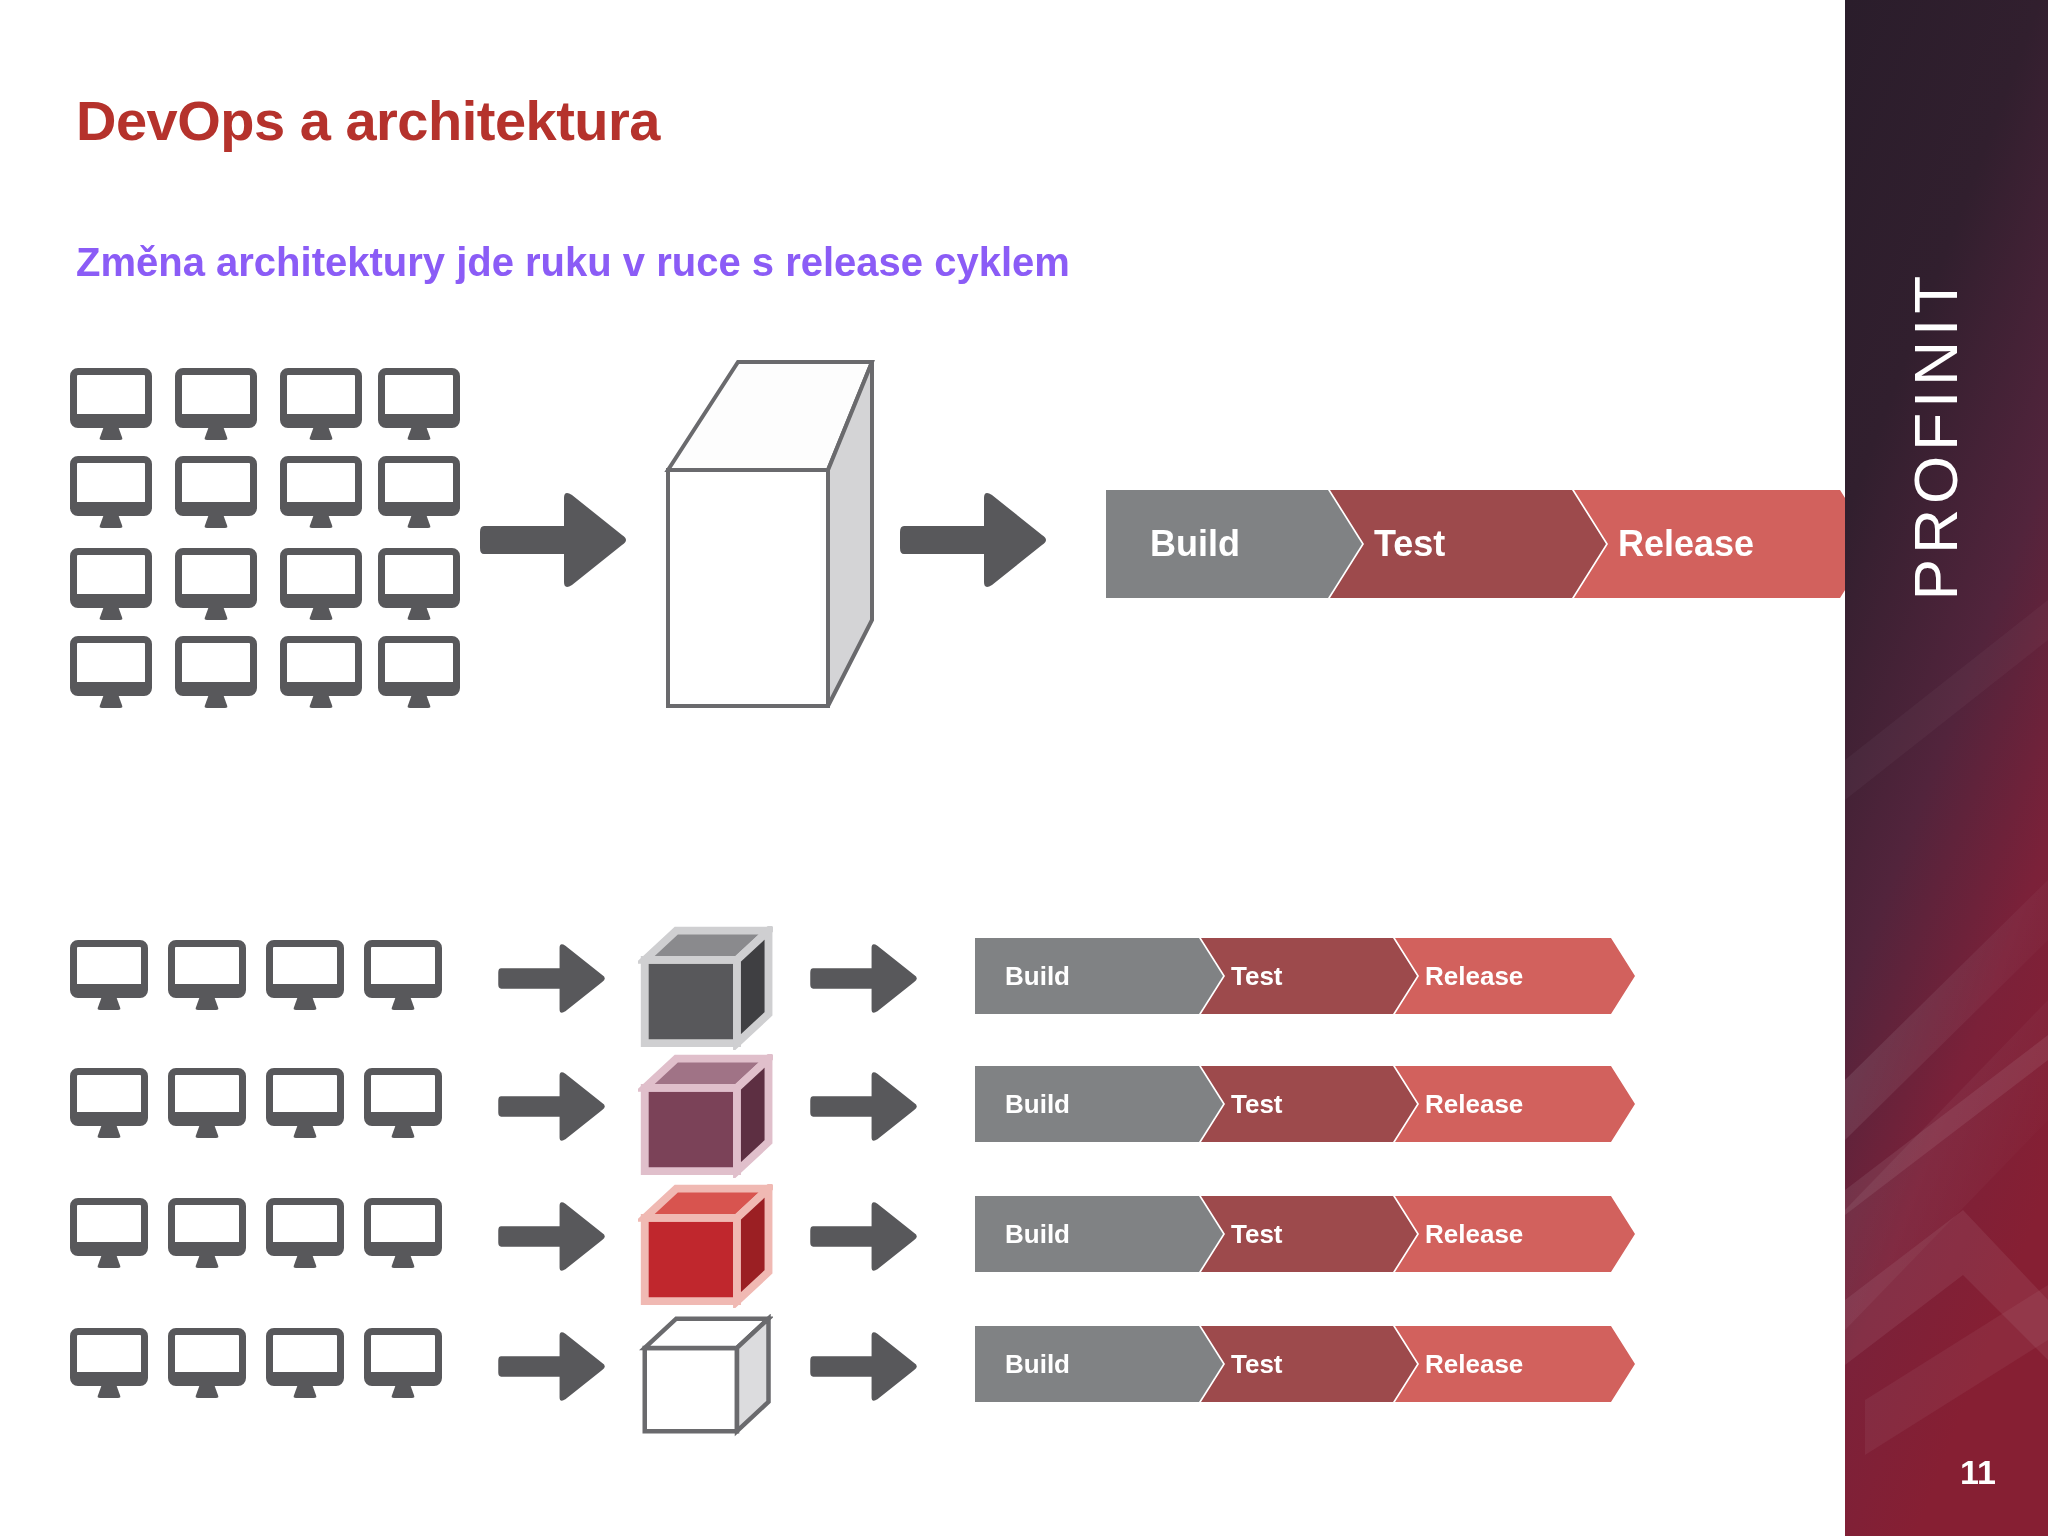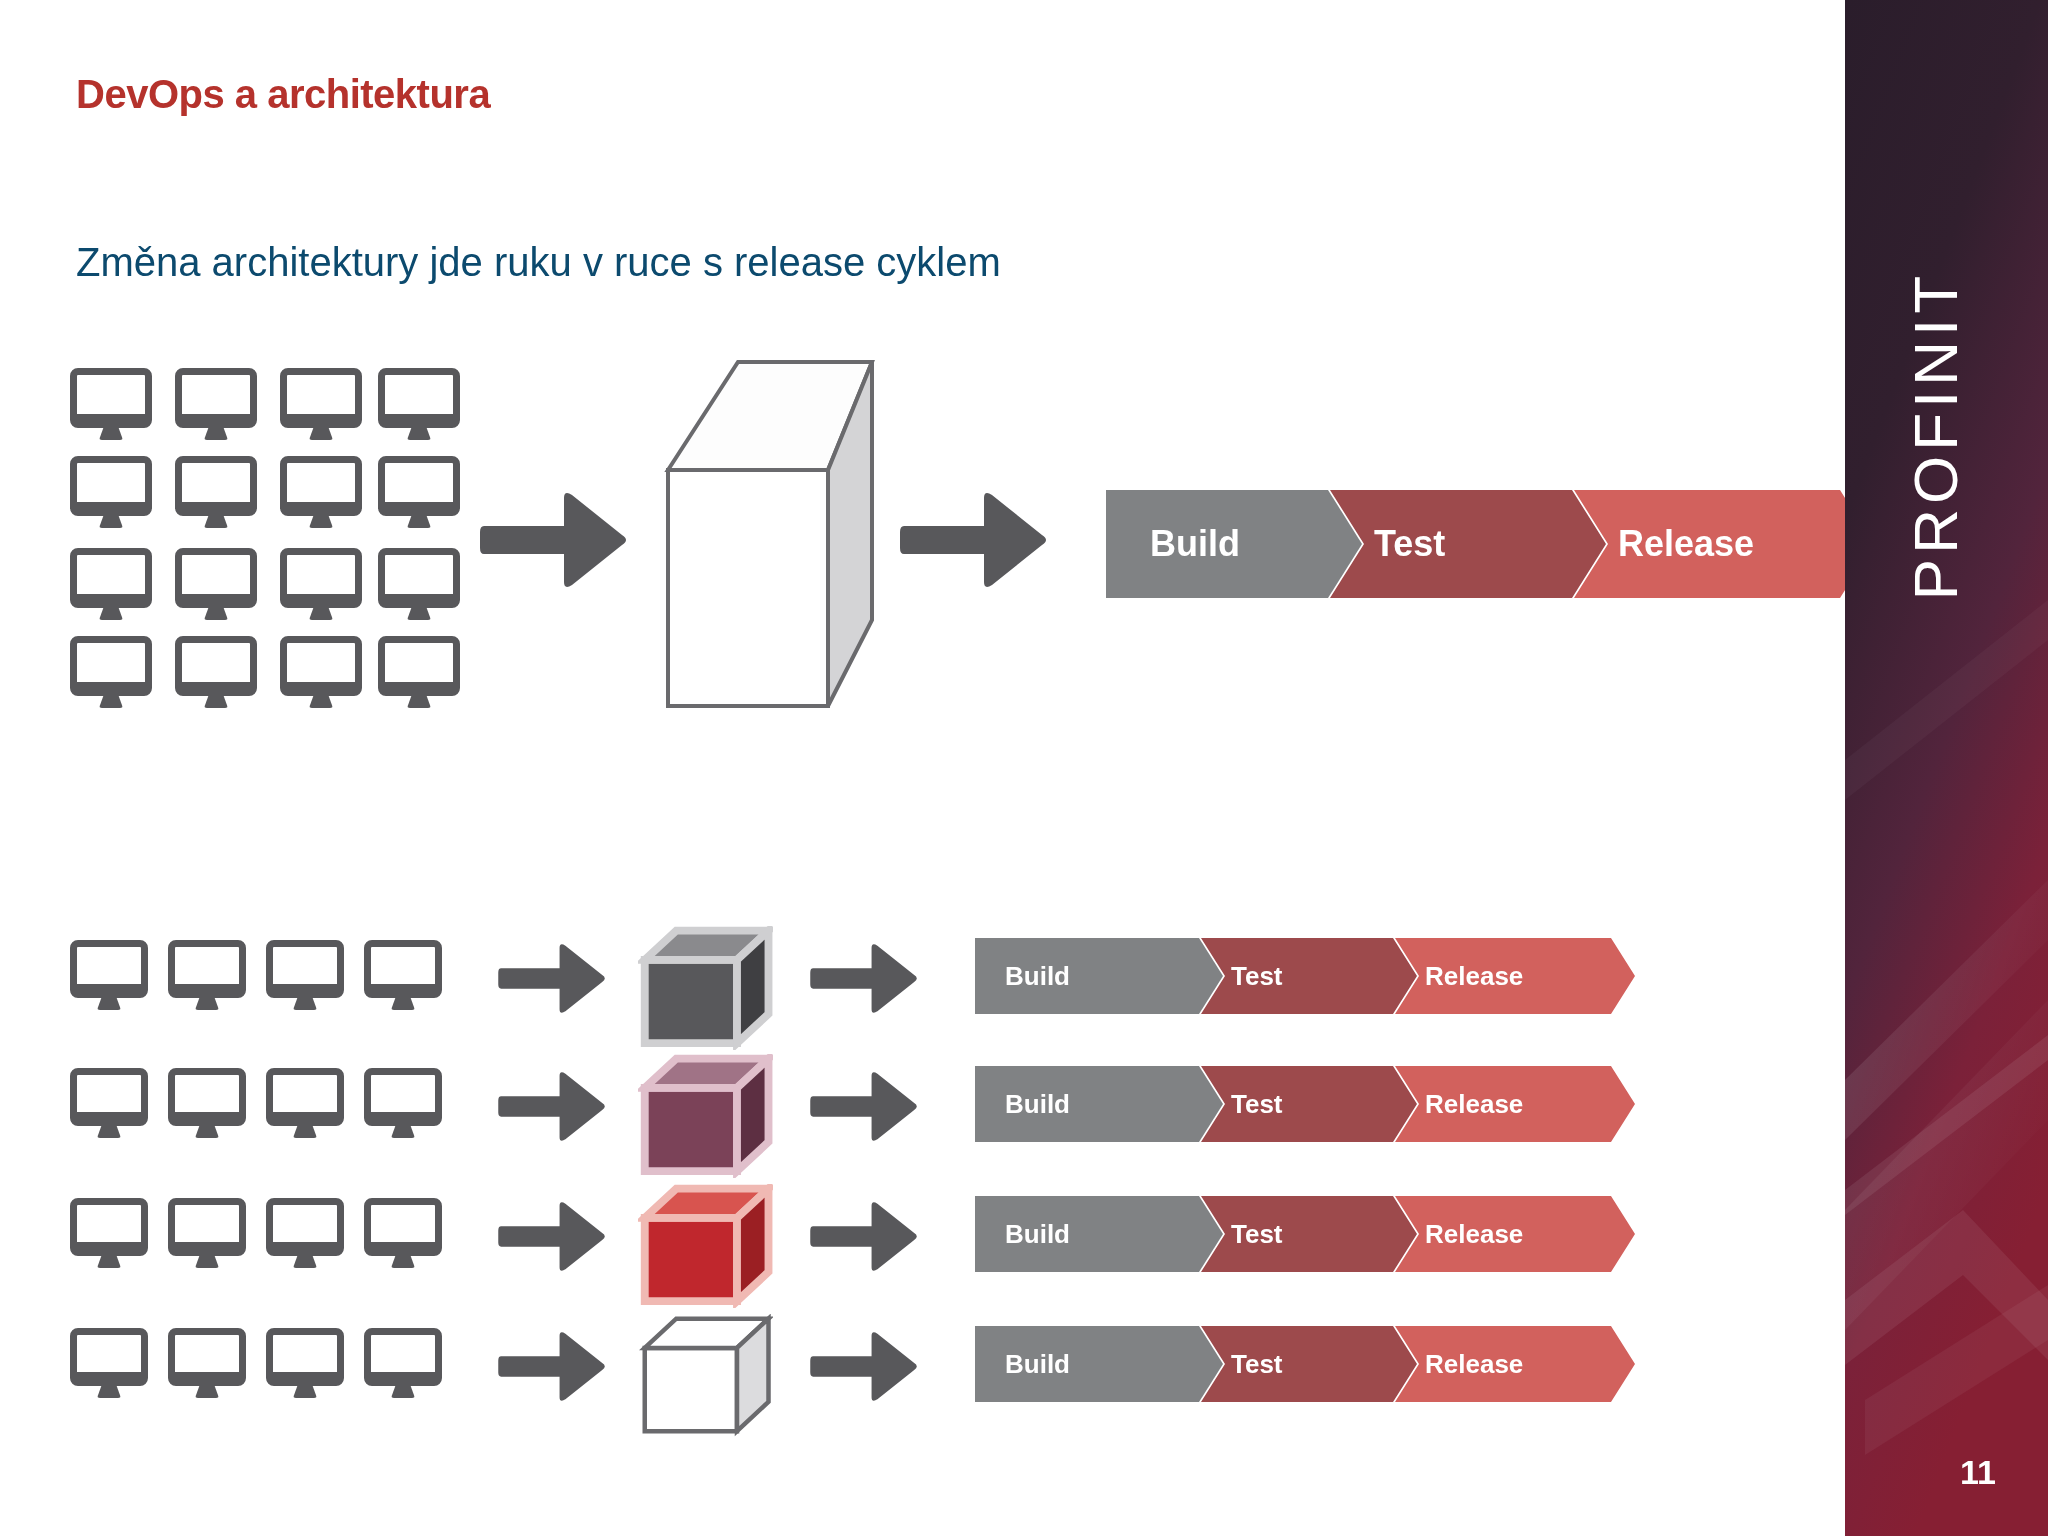--- a/index.html
+++ b/index.html
@@ -18,34 +18,34 @@
     position: relative;
     width: 2048px;
     height: 1536px;
     background: #ffffff;
   }
 
   
   #page-title {
     position: absolute;
     left: 76px;
-    top: 72px;
-    font-size: 40px;
+    top: 88px;
+    font-size: 56px;
     font-weight: bold;
     color: #b5322c;
     letter-spacing: -0.5px;
     white-space: nowrap;
   }
   #page-subtitle {
     position: absolute;
     left: 76px;
     top: 240px;
     font-size: 40px;
-    font-weight: normal;
-    color: #0c4a6e;
+    font-weight: bold;
+    color: #8b5cf6;
     white-space: nowrap;
   }
 
   
   .monitor {
     position: relative;
     width: 70px;
     height: 62px;
     display: inline-block;
   }

